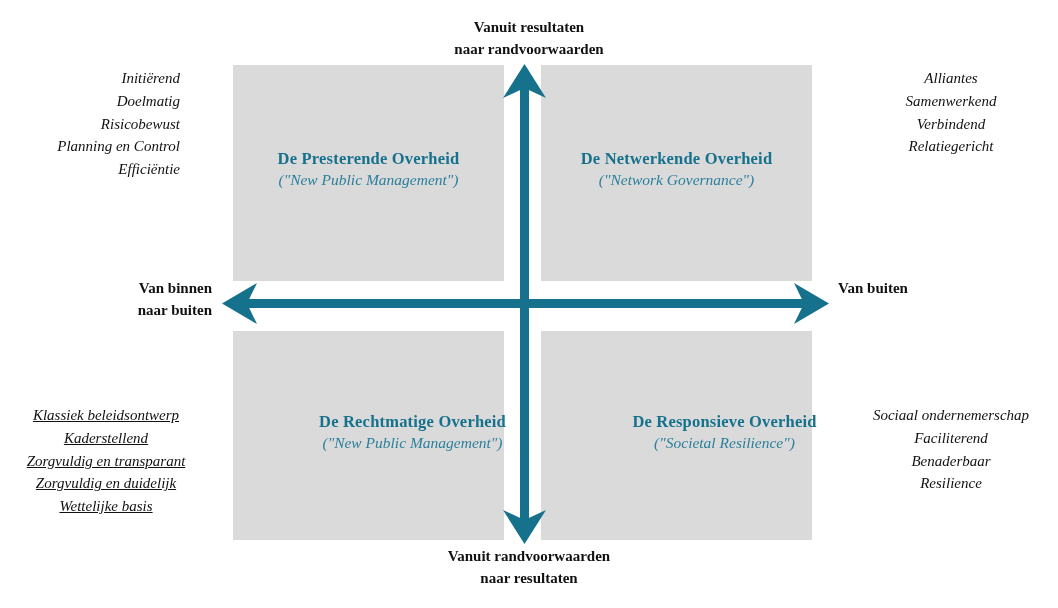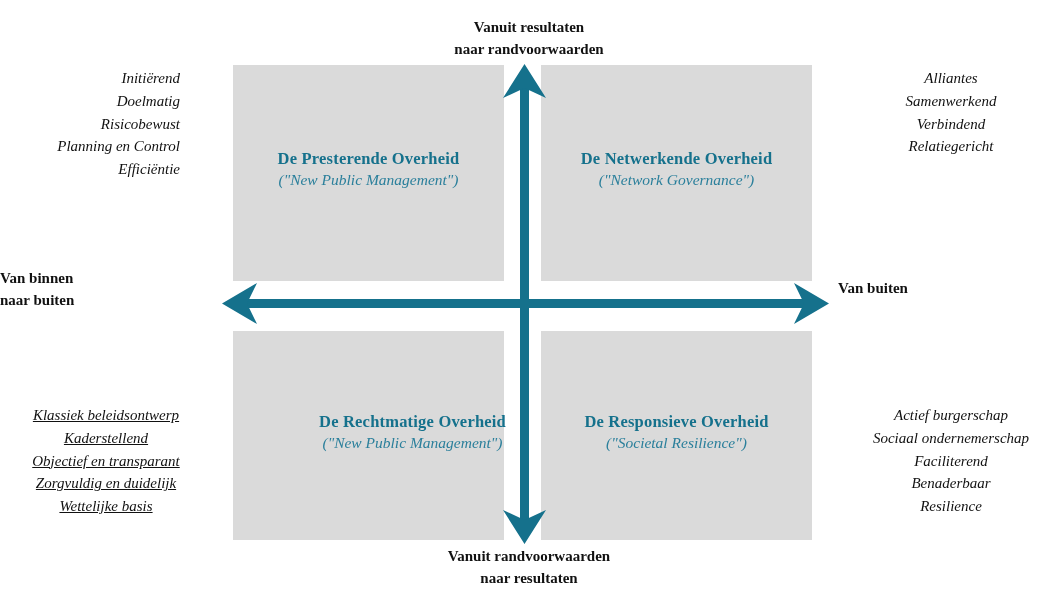--- a/index.html
+++ b/index.html
@@ -48,21 +48,21 @@
   }
   .quad-sub {
     font-style: italic;
     font-size: 15.5px;
     color: #2a7f9b;
     white-space: nowrap;
   }
   .lbl-tl { left: 233px; top: 148px; }
   .lbl-tr { left: 541px; top: 148px; }
   .lbl-bl { left: 233px; top: 411px; padding-left: 44px; }
-  .lbl-br { left: 541px; top: 411px; }
+  .lbl-br { left: 541px; top: 411px; padding-left: 48px; }
 
   
   .axis-svg {
     position: absolute;
     left: 0;
     top: 0;
     width: 1058px;
     height: 608px;
     overflow: visible;
   }
@@ -78,21 +78,22 @@
   }
   .cap-top {
     left: 0; top: 17px; width: 1058px;
     text-align: center;
   }
   .cap-bottom {
     left: 0; top: 546px; width: 1058px;
     text-align: center;
   }
   .cap-left {
-    left: 0; top: 268px; width: 212px;
+    left: 0; top: 278px; width: 212px;
+    text-align: right;
   }
   .cap-right {
     left: 838px; top: 278px; width: 220px;
     text-align: left;
   }
 
   
   .keyword-list {
     position: absolute;
     font-style: italic;
@@ -182,26 +183,25 @@
   <div class="keyword-list kw-tr">
     <div class="kw-item">Alliantes</div>
     <div class="kw-item">Samenwerkend</div>
     <div class="kw-item">Verbindend</div>
     <div class="kw-item">Relatiegericht</div>
   </div>
 
   <div class="keyword-list kw-bl">
     <div class="kw-item">Klassiek beleidsontwerp</div>
     <div class="kw-item">Kaderstellend</div>
-    <div class="kw-item">Objectief en transparant</div>
+    <div class="kw-item">Zorgvuldig en transparant</div>
     <div class="kw-item">Zorgvuldig en duidelijk</div>
     <div class="kw-item">Wettelijke basis</div>
   </div>
 
   <div class="keyword-list kw-br">
-    <div class="kw-item">Actief burgerschap</div>
     <div class="kw-item">Sociaal ondernemerschap</div>
     <div class="kw-item">Faciliterend</div>
     <div class="kw-item">Benaderbaar</div>
     <div class="kw-item">Resilience</div>
   </div>
 
 </div>
 
 </body></html>

